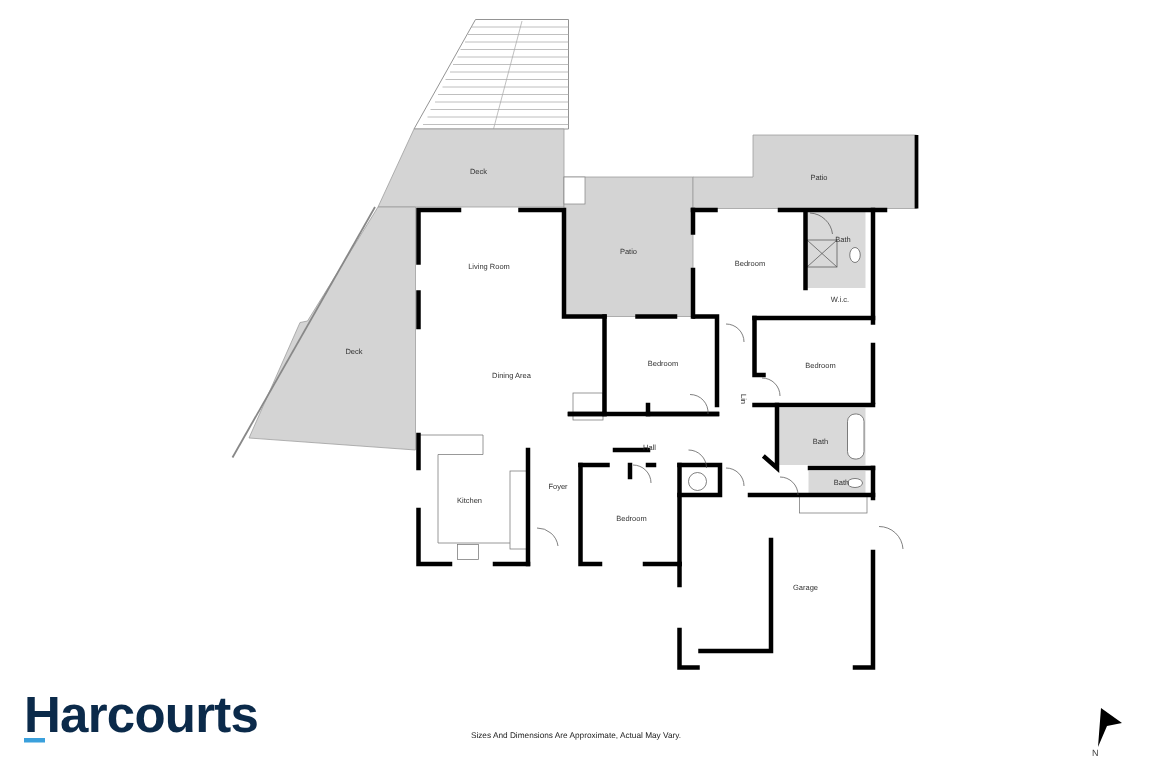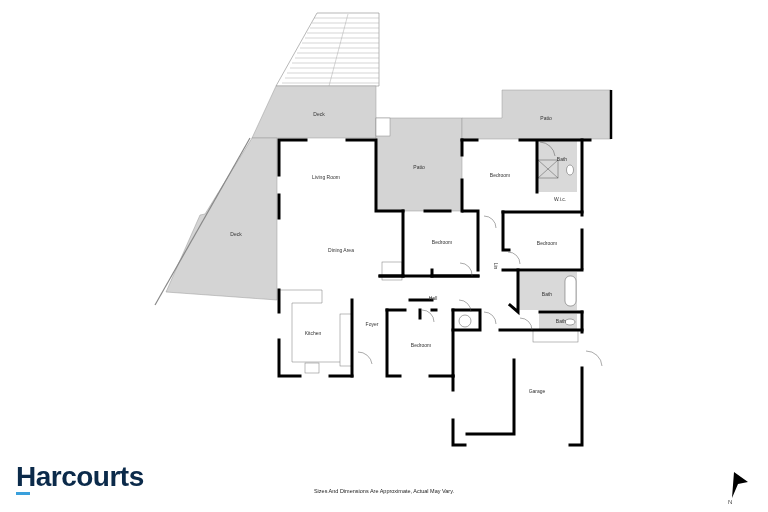--- a/index.html
+++ b/index.html
@@ -1,19 +1,19 @@
 <!DOCTYPE html>
 <html><head>
 <meta charset="utf-8">
 <style>
   html, body { margin:0; padding:0; background:#ffffff; }
   body { width:768px; height:512px; position:relative; overflow:hidden; font-family:"Liberation Sans", sans-serif; }
   #plan { position:absolute; left:0; top:0; width:768px; height:512px; }
   .room-label { font-family:"Liberation Sans", sans-serif; font-size:5px; fill:#333; text-anchor:middle; }
-  .logo { position:absolute; left:16px; top:463px; font-family:"Liberation Sans", sans-serif; font-weight:bold; font-size:28px; color:#0b2a4a; letter-spacing:-0.5px; line-height:28px; }
+  .logo { position:absolute; left:16px; top:463px; font-family:"Liberation Sans", sans-serif; font-weight:bold; font-size:34px; color:#0b2a4a; letter-spacing:-0.5px; line-height:28px; }
   .logo-bar { position:absolute; left:16px; top:492px; width:14px; height:3px; background:#3aa0dc; }
   .disclaimer { position:absolute; left:0; width:768px; top:488px; text-align:center; font-family:"Liberation Sans", sans-serif; font-size:5.5px; color:#222; }
   .north { position:absolute; left:724px; top:470px; width:30px; height:36px; }
 </style>
 </head>
 <body>
 
 <svg id="plan" viewBox="0 0 768 512" xmlns="http://www.w3.org/2000/svg">
 
   <g>

